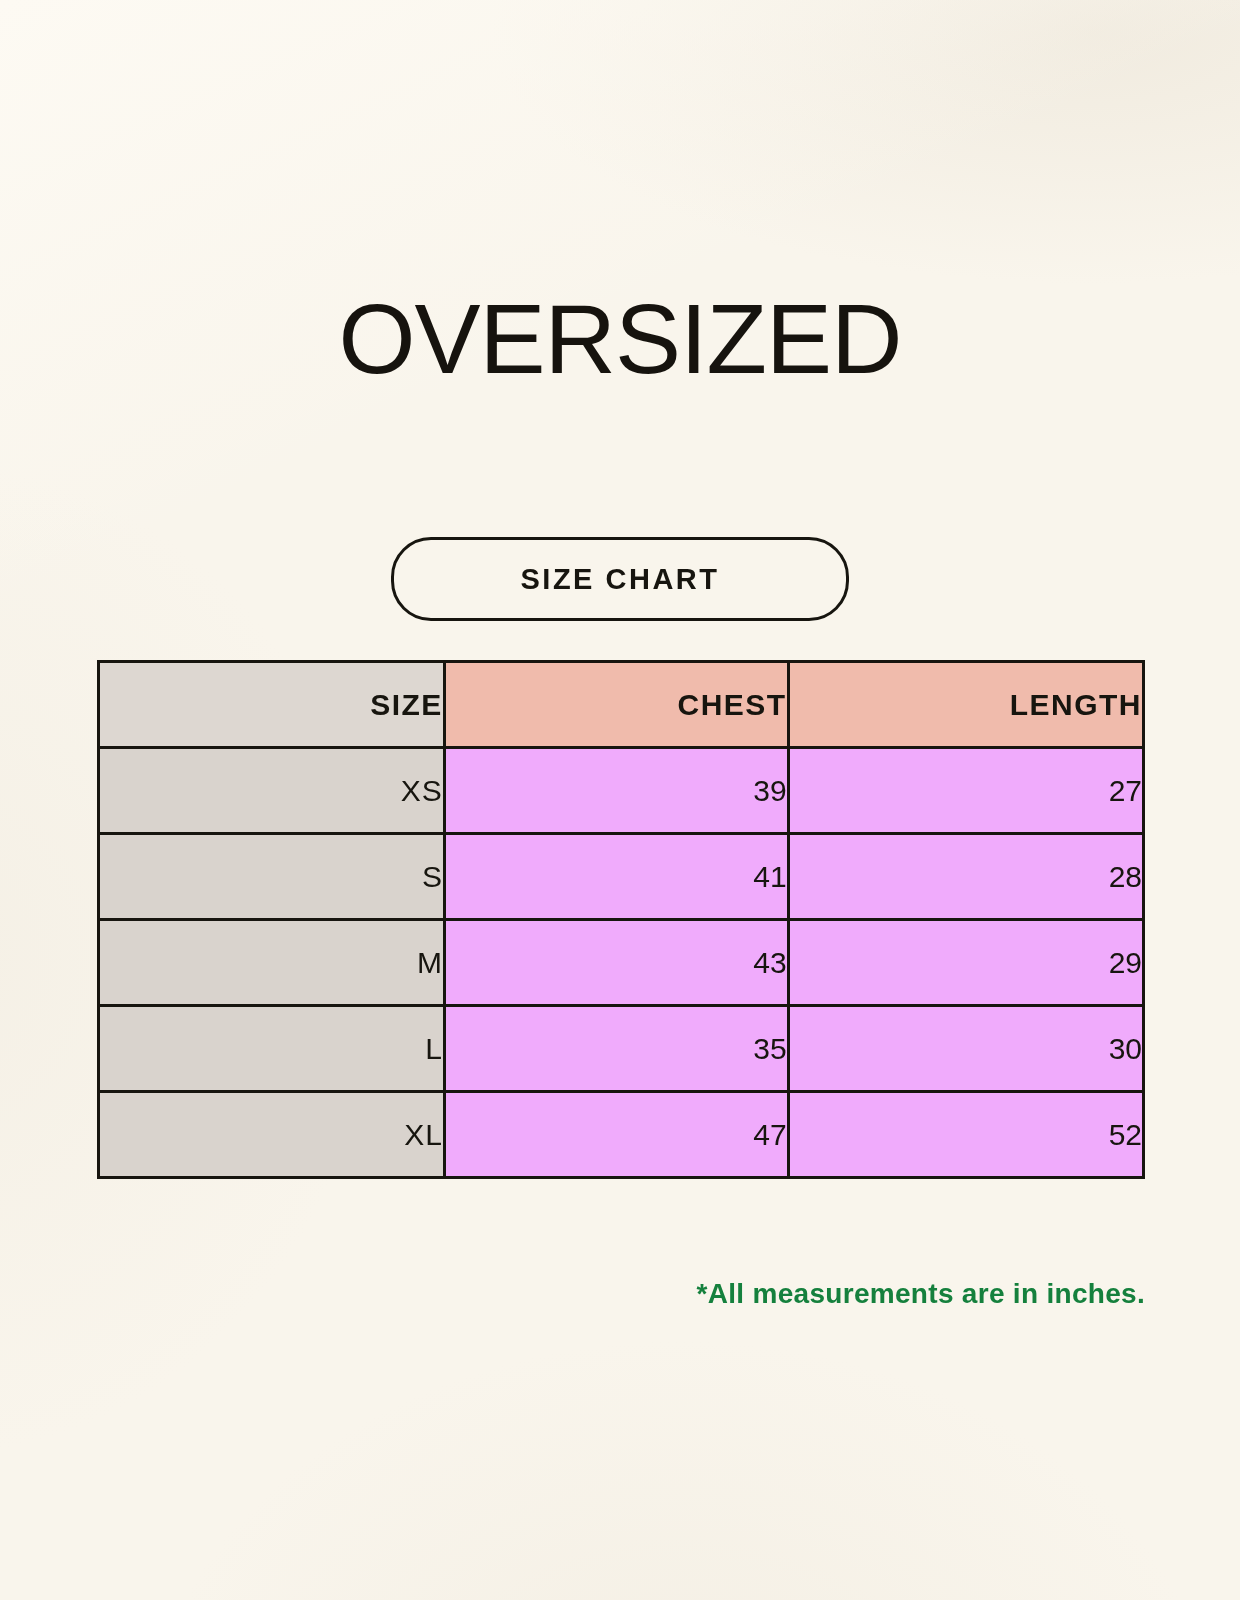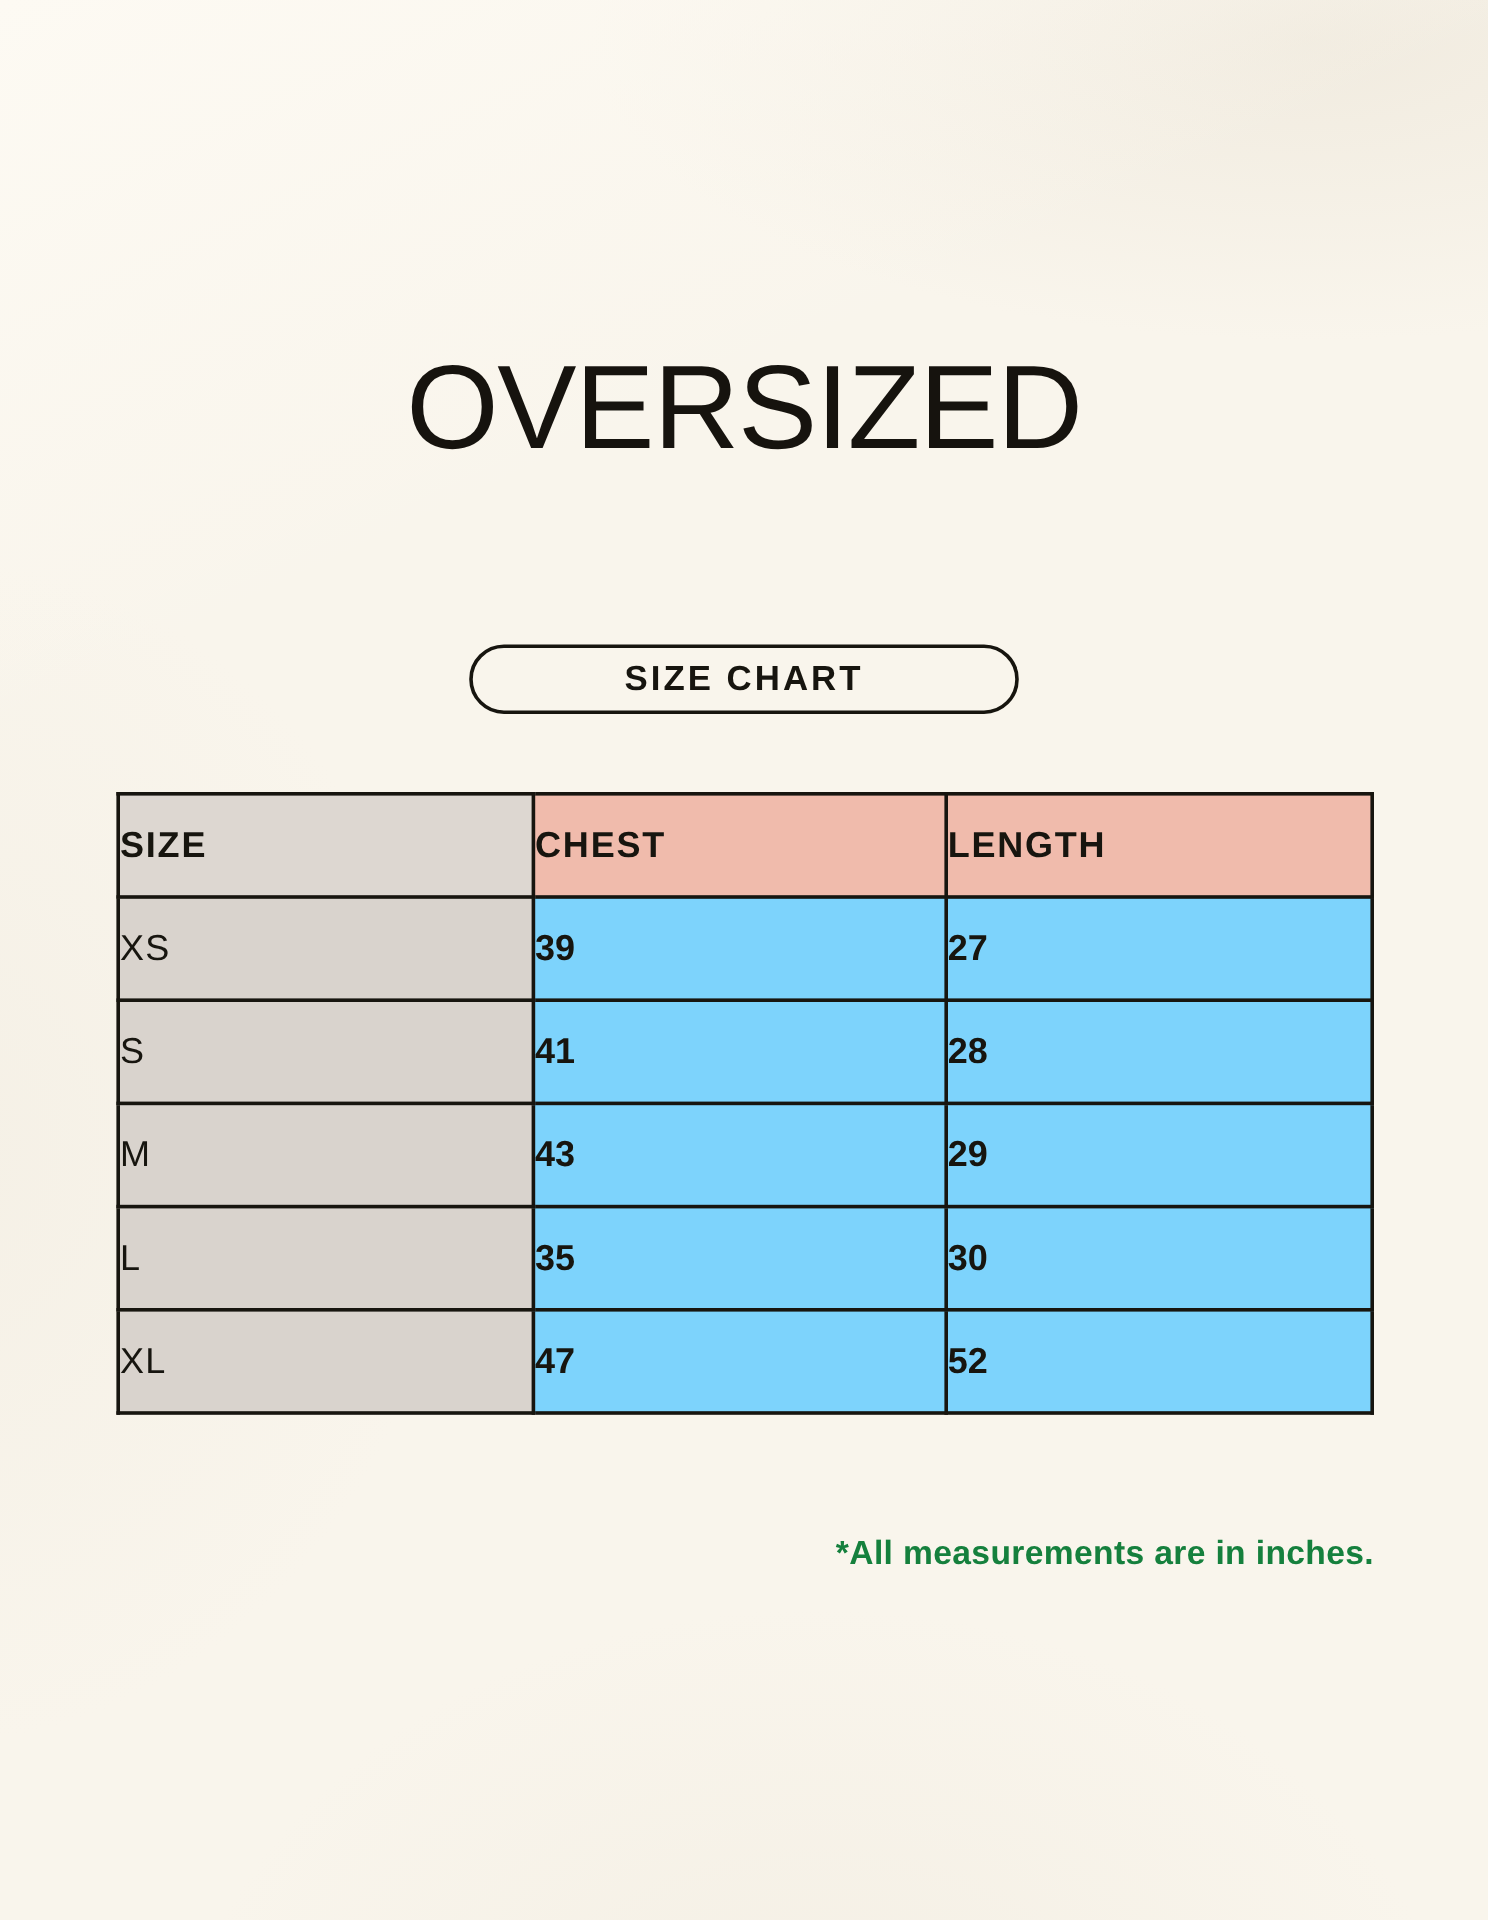--- a/index.html
+++ b/index.html
@@ -30,21 +30,21 @@
     letter-spacing: -1px;
     color: #16130e;
   }
 
   .pill-button {
     position: absolute;
     top: 537px;
     left: 50%;
     transform: translateX(-50%);
     width: 458px;
-    height: 58px;
+    height: 84px;
     box-sizing: border-box;
     border: 3px solid #17150f;
     border-radius: 40px;
     background: transparent;
     display: flex;
     align-items: center;
     justify-content: center;
     font-size: 29px;
     font-weight: 700;
     letter-spacing: 2.5px;
@@ -56,39 +56,39 @@
     position: absolute;
     left: 97px;
     top: 660px;
     width: 1048px;
     border-collapse: collapse;
     table-layout: fixed;
   }
   .size-table th, .size-table td {
     border: 3px solid #17150f;
     height: 83px;
-    text-align: left;
+    text-align: right;
     vertical-align: middle;
     font-size: 30px;
     padding: 0;
   }
   .size-table th {
     font-weight: 700;
     letter-spacing: 1.5px;
     background: #f0bbac;
   }
   .size-table th.col-size { background: #ddd7d1; }
   .size-table td.col-size {
     background: #d9d3cd;
     font-weight: 400;
     letter-spacing: 1px;
   }
   .size-table td.col-val {
-    background: #7dd3fc;
-    font-weight: 700;
+    background: #f0abfc;
+    font-weight: 400;
   }
 
   .footnote {
     position: absolute;
     top: 1278px;
     right: 95px;
     font-size: 28px;
     font-weight: 700;
     letter-spacing: 0.3px;
     color: #15803d;

